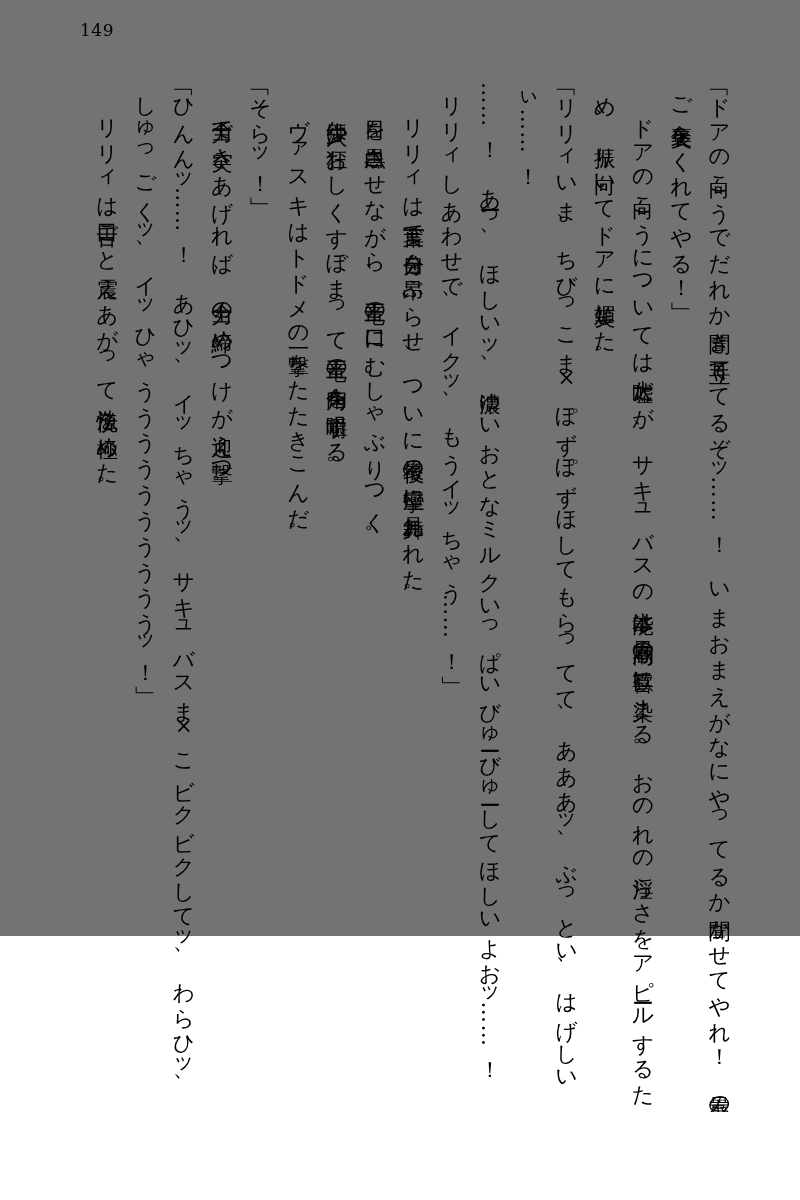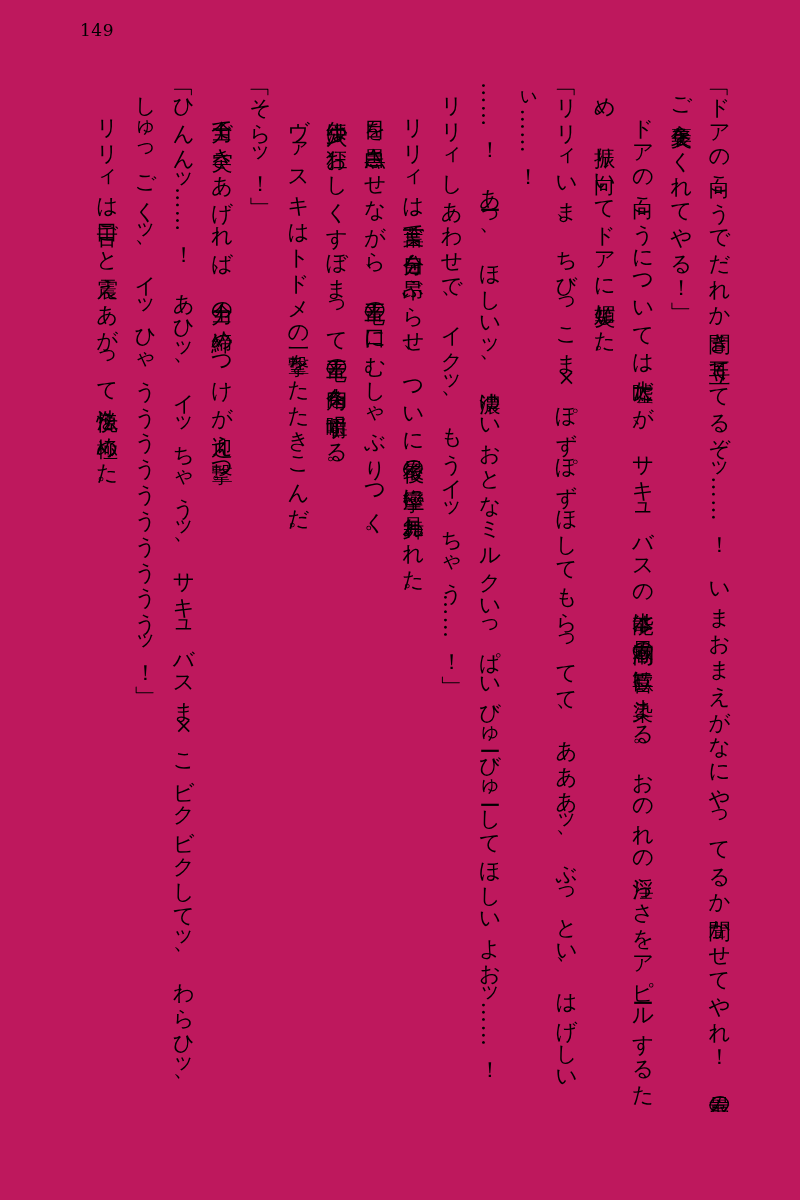--- a/index.html
+++ b/index.html
@@ -11,23 +11,23 @@
     width: 800px;
     height: 1200px;
     overflow: hidden;
     font-family: "DejaVu Serif", "Liberation Serif", serif;
     color: #000000;
   }
 
   #page {
     position: relative;
     width: 800px;
-    height: 1200px;
+    height: 936px;
     box-sizing: border-box;
-    background: #be185d;
+    background: #737373;
   }
 
   
   #page-number {
     position: absolute;
     top: 20px;
     left: 80px;
     font-size: 17px;
     letter-spacing: 0.5px;
     font-family: "DejaVu Serif", "Liberation Serif", serif;

